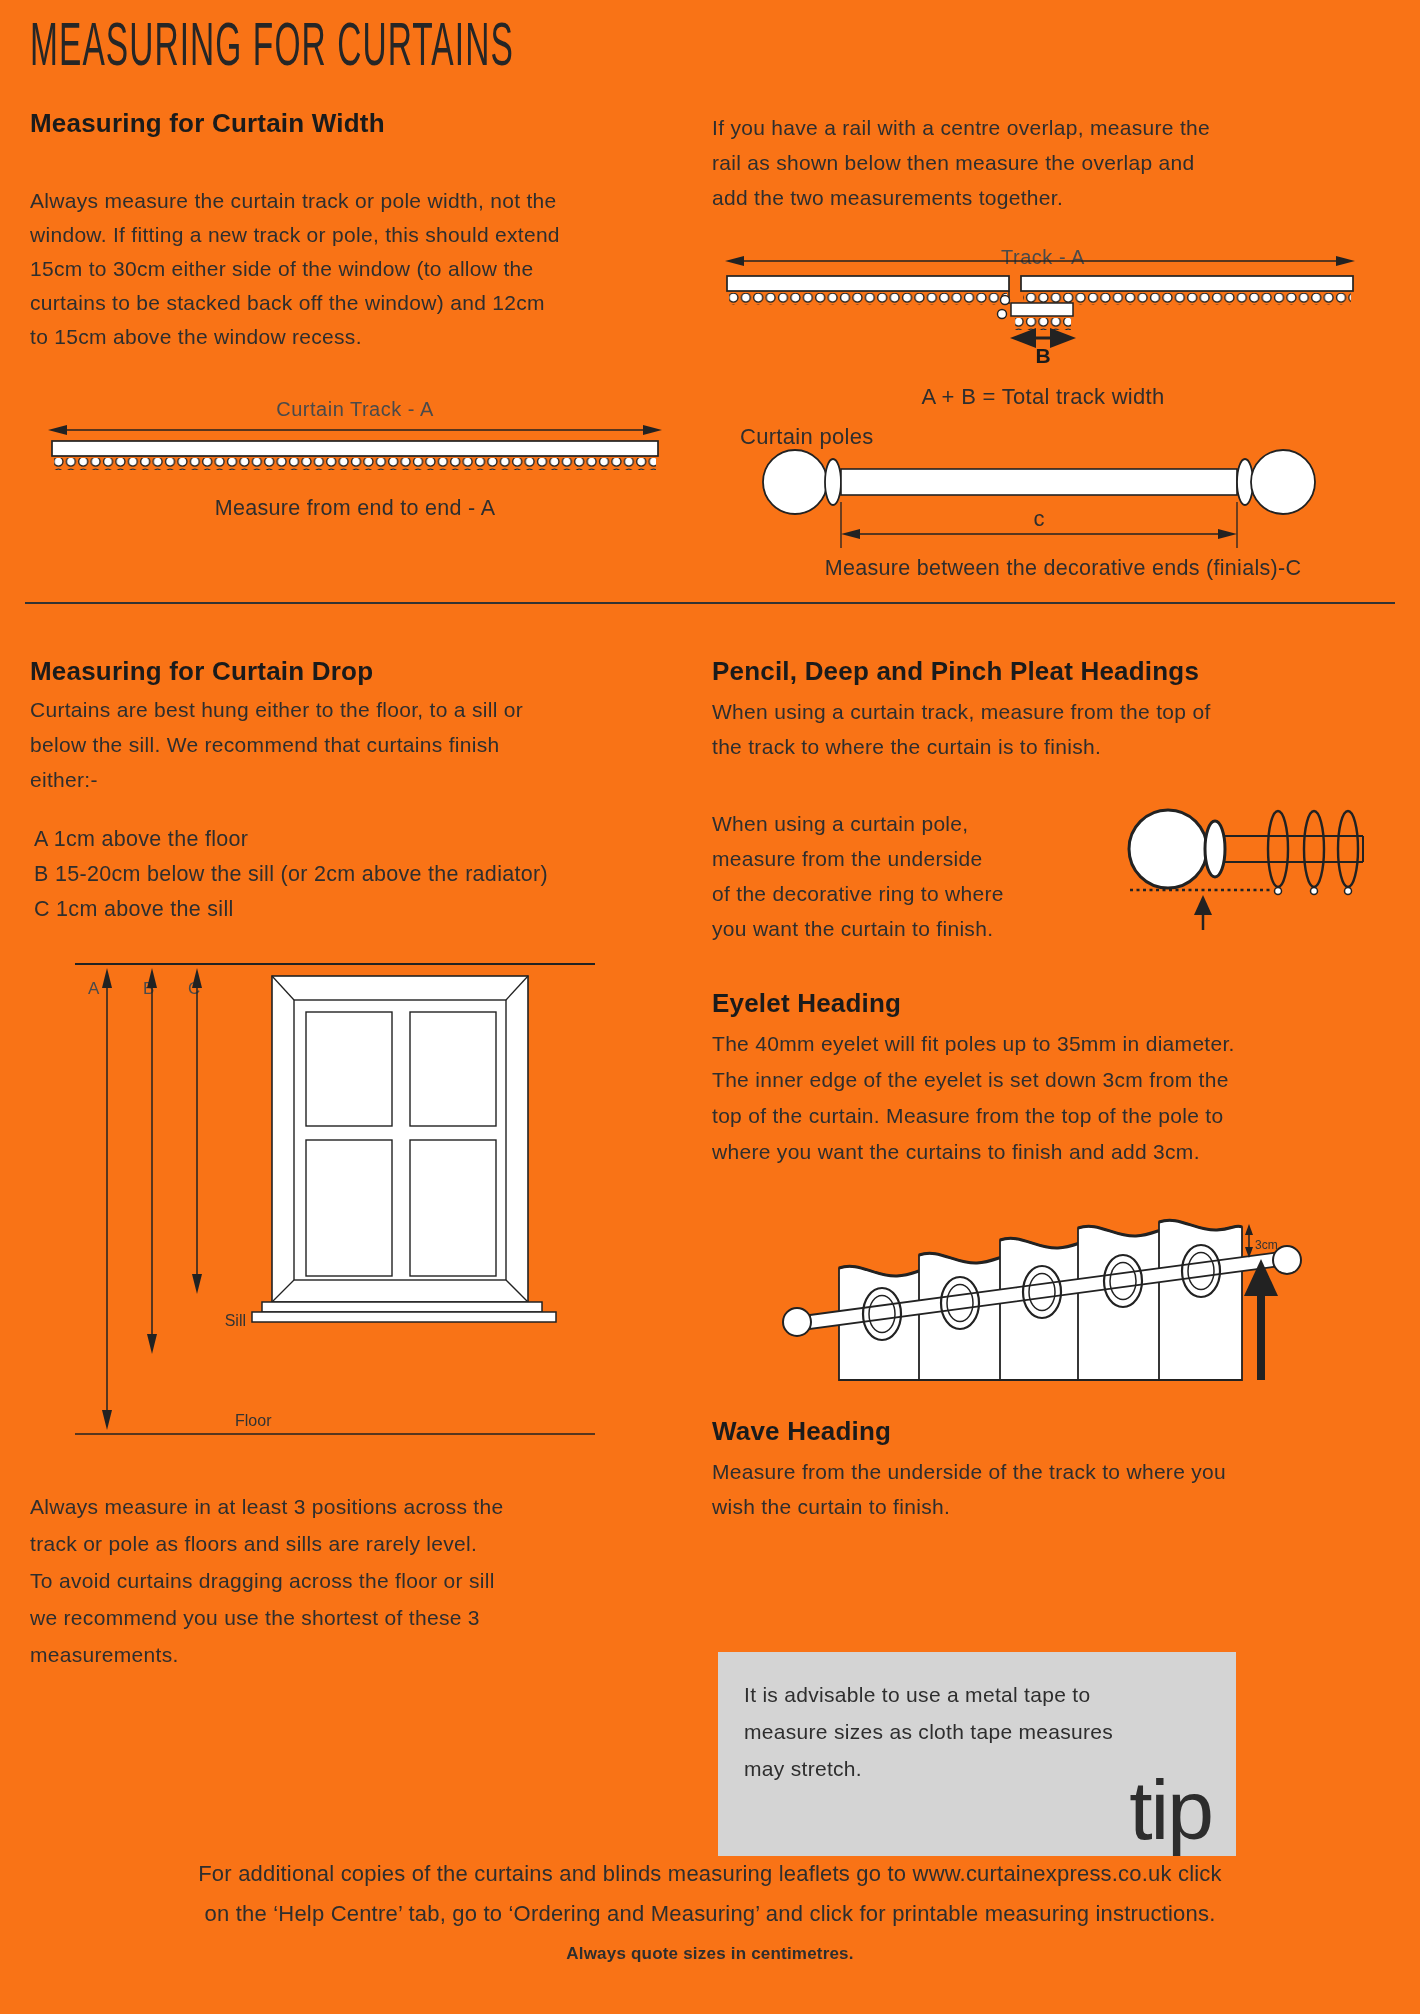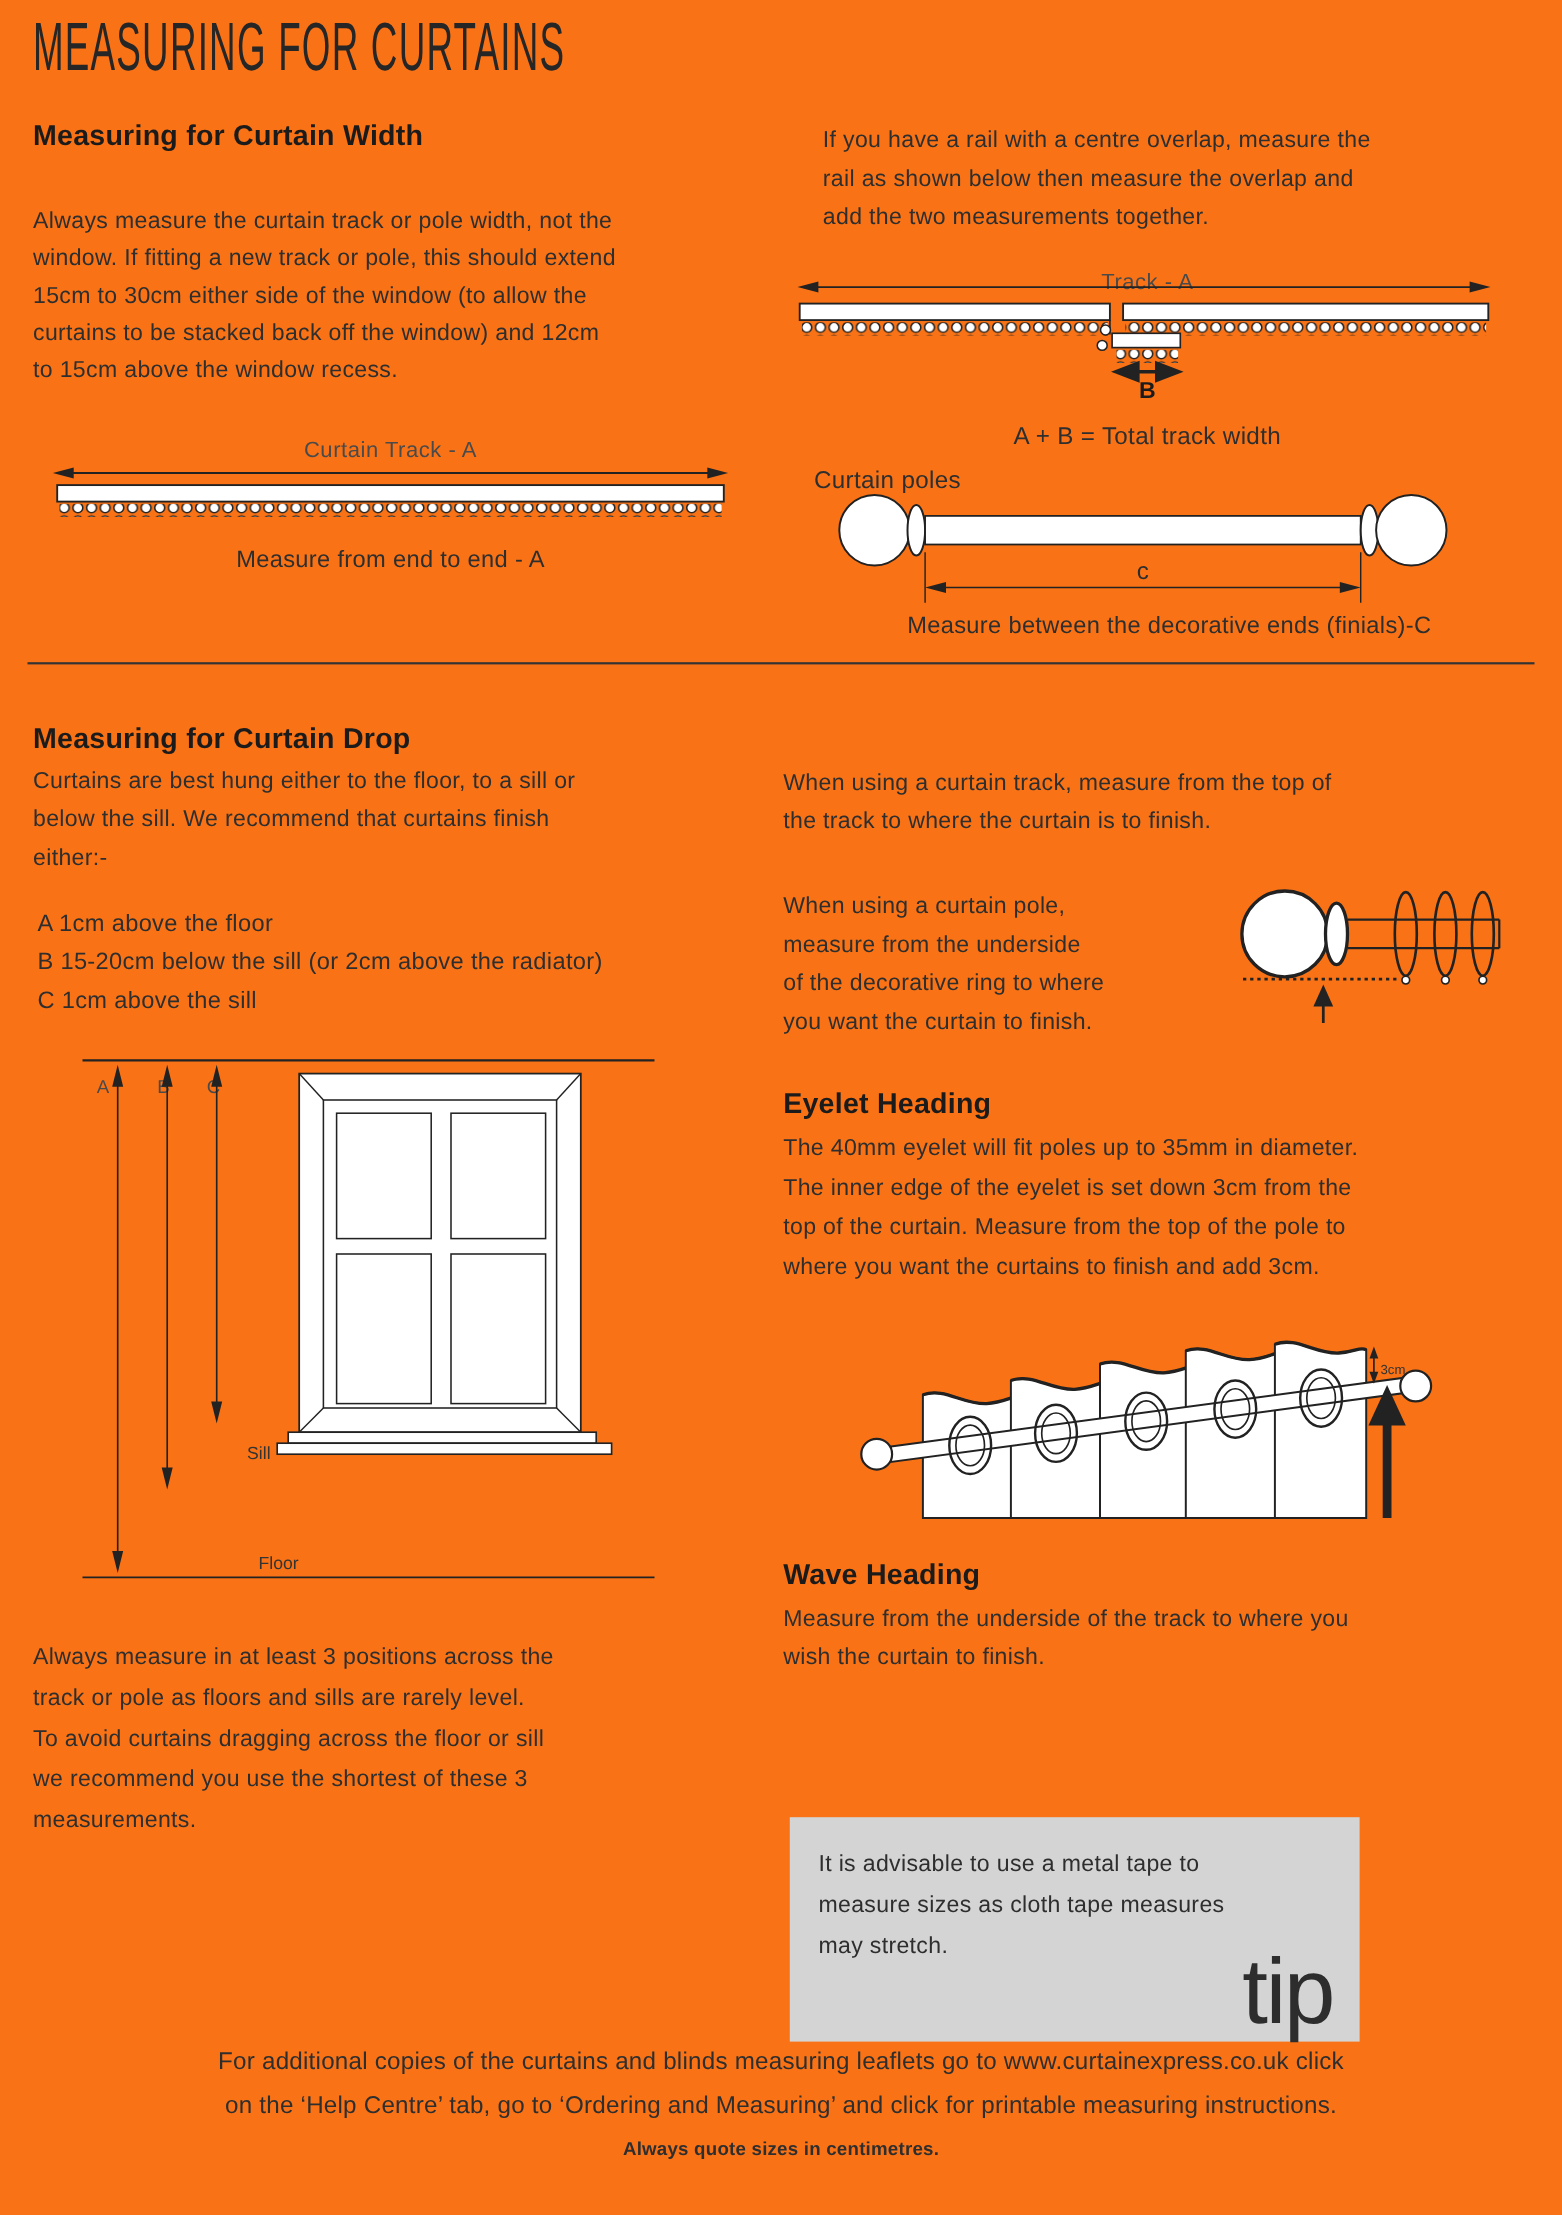--- a/index.html
+++ b/index.html
@@ -57,21 +57,21 @@
       <line x1="22" y1="10" x2="608" y2="10" stroke="#222" stroke-width="1.6"></line>
       <polygon points="8,10 27,5 27,15" fill="#222"></polygon>
       <polygon points="622,10 603,5 603,15" fill="#222"></polygon>
     </g>
     <rect x="12" y="21" width="606" height="15" fill="#fff" stroke="#222" stroke-width="1.7"></rect>
     <rect x="14" y="38" width="602" height="12" fill="url(#pgA)"></rect>
   </svg>
 
   <div class="abs caption centered" style="left:40px; top:496px; width:630px;">Measure from end to end - A</div>
 
-  <div class="abs body-text lh35" style="left:712px; top:110px;margin-left:36px;">If you have a rail with a centre overlap, measure the
+  <div class="abs body-text lh35" style="left:712px; top:110px;">If you have a rail with a centre overlap, measure the
 rail as shown below then measure the overlap and
 add the two measurements together.</div>
 
   <div class="abs dlabel centered" style="left:718px; top:246px; width:650px;">Track - A</div>
 
   <svg class="abs" style="left:715px; top:232px;" width="650" height="120" viewBox="0 0 650 120">
     <defs>
       <pattern id="pgB" width="12.4" height="12" patternUnits="userSpaceOnUse">
         <circle cx="6" cy="5.6" r="4.5" fill="#fff" stroke="#222" stroke-width="1.4"></circle>
       </pattern>
@@ -173,20 +173,21 @@
     <line x1="25" y1="486" x2="545" y2="486" stroke="#222" stroke-width="1.6"></line>
     <text x="185" y="478" font-size="16" fill="#333">Floor</text>
   </svg>
 
   <div class="abs body-text lh37" style="left:30px; top:1488px;">Always measure in at least 3 positions across the
 track or pole as floors and sills are rarely level.
 To avoid curtains dragging across the floor or sill
 we recommend you use the shortest of these 3
 measurements.</div>
 
+  <div class="abs heading" style="left:712px; top:656px;">Pencil, Deep and Pinch Pleat Headings</div>
   <div class="abs body-text lh35" style="left:712px; top:694px;">When using a curtain track, measure from the top of
 the track to where the curtain is to finish.</div>
   <div class="abs body-text lh35" style="left:712px; top:806px;">When using a curtain pole,
 measure from the underside
 of the decorative ring to where
 you want the curtain to finish.</div>
 
   <svg class="abs" style="left:1075px; top:772px;" width="320" height="185" viewBox="0 0 320 185">
     <circle cx="93" cy="77" r="39" fill="#fff" stroke="#222" stroke-width="3"></circle>
     <ellipse cx="140" cy="77" rx="10" ry="28" fill="#fff" stroke="#222" stroke-width="3"></ellipse>

